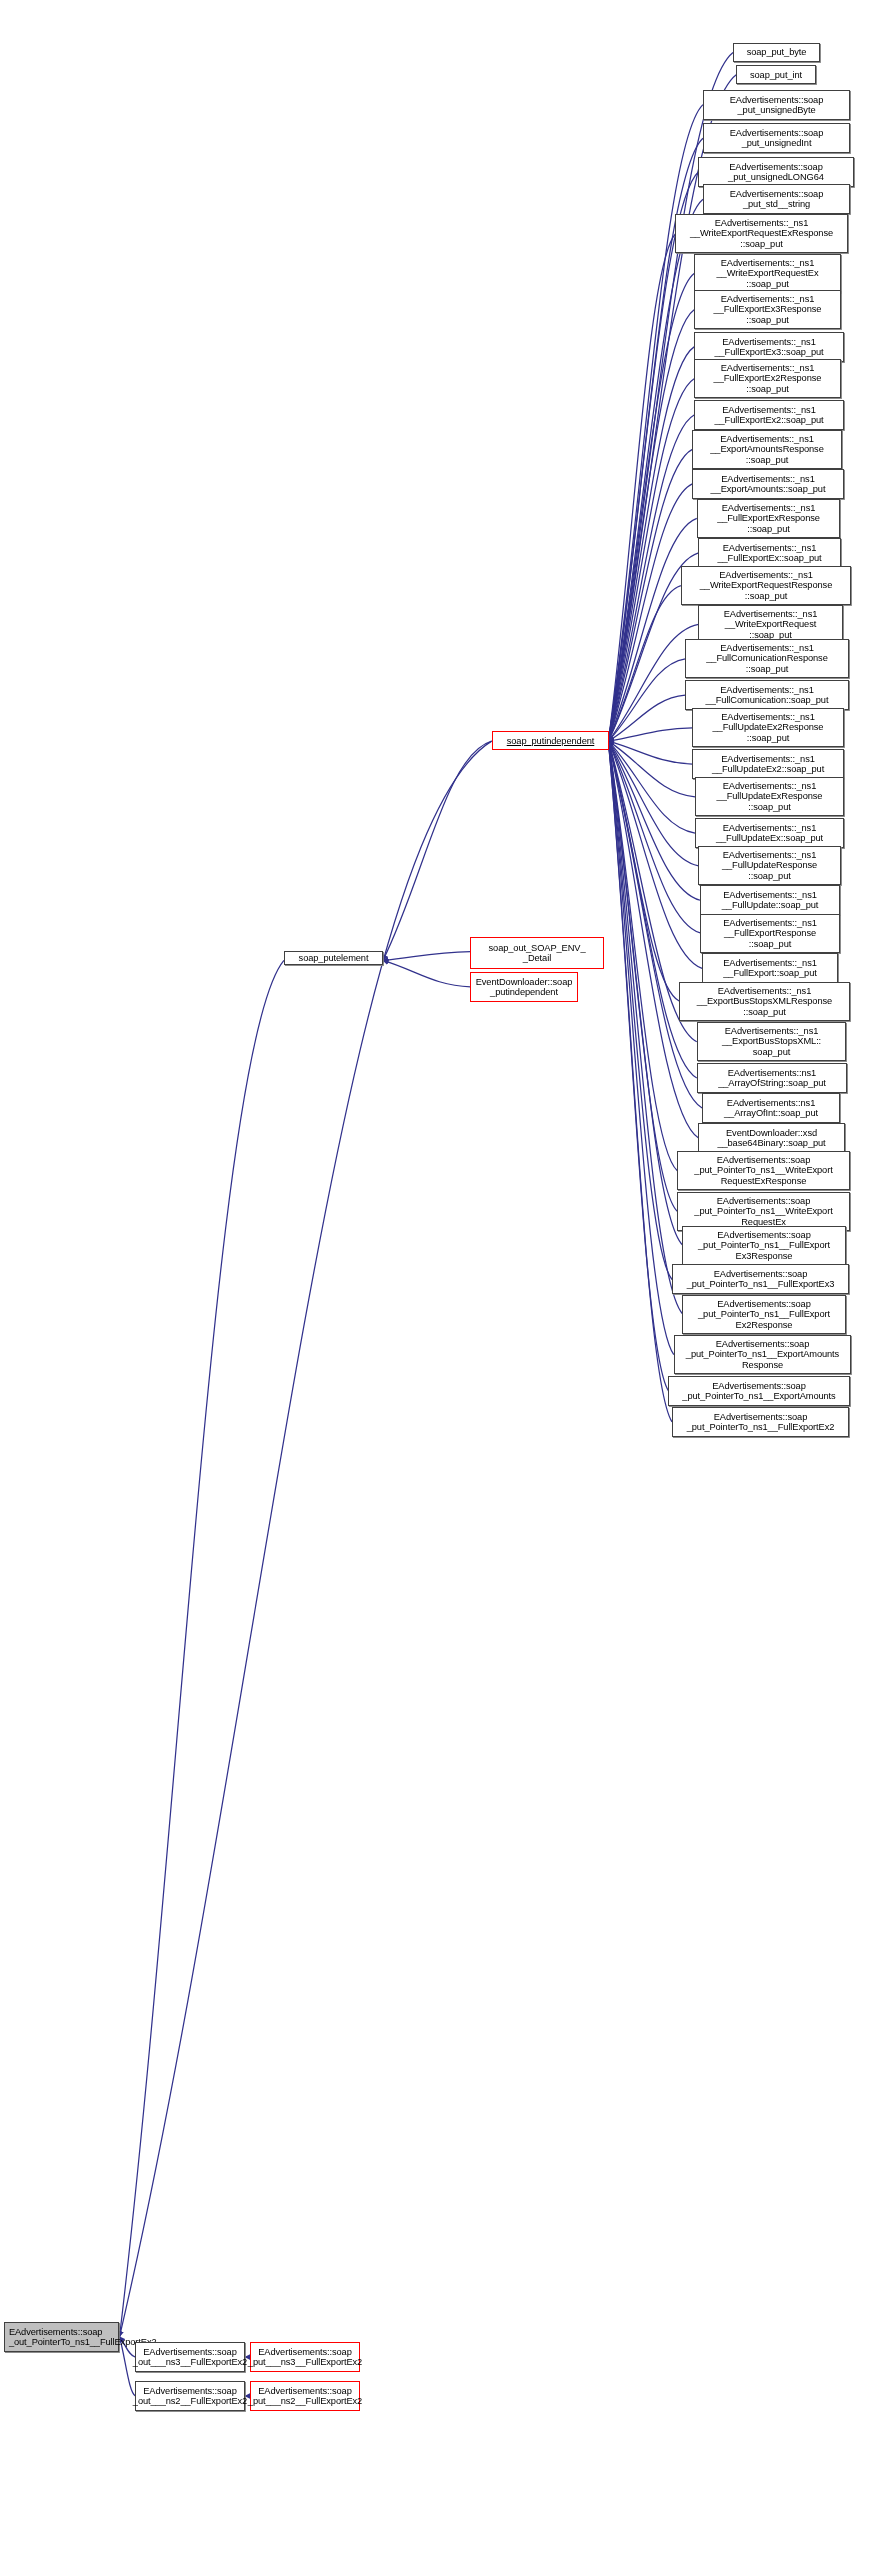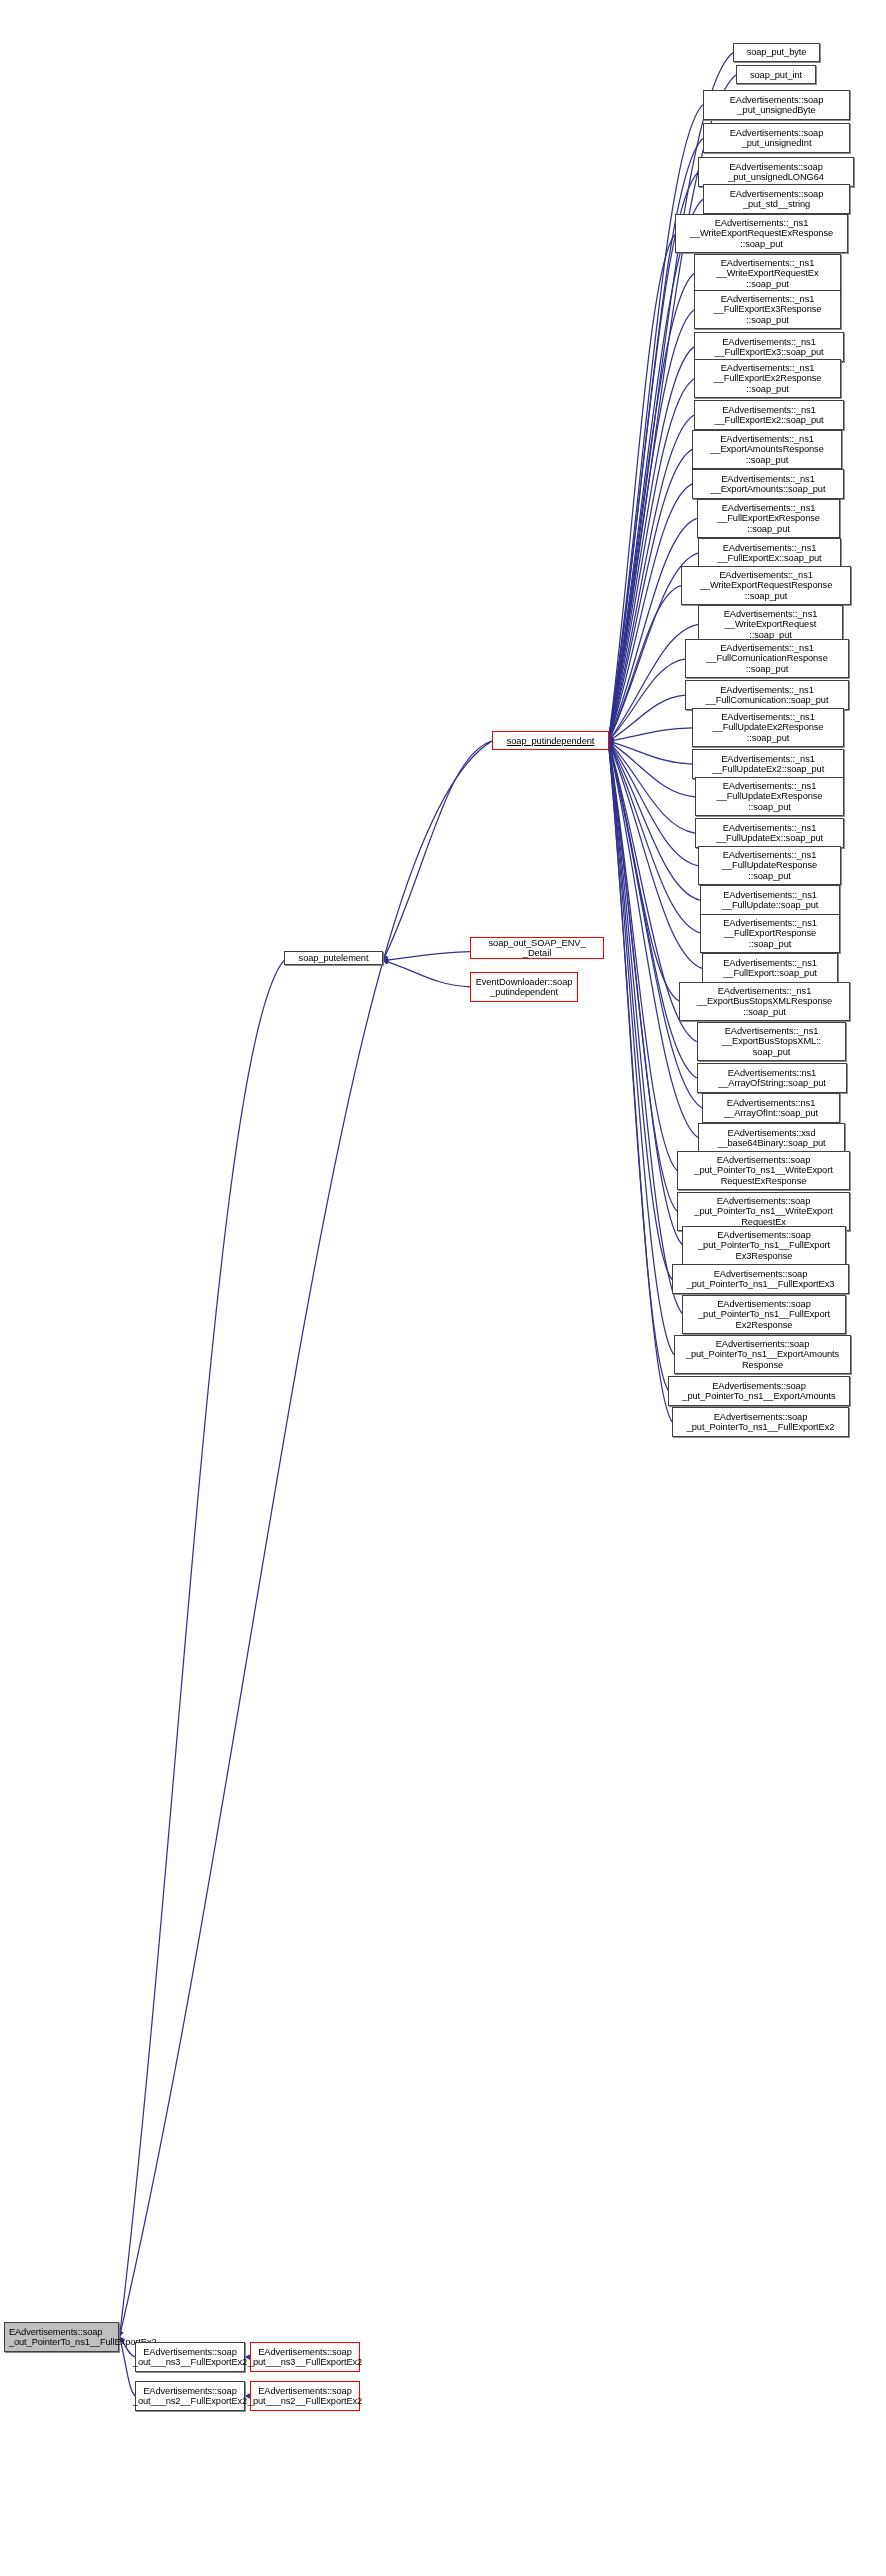--- a/index.html
+++ b/index.html
@@ -191,21 +191,21 @@
     <div class="node" style="left: 679px; top: 941px; width: 171px; height: 39px;">EAdvertisements::_ns1
 __ExportBusStopsXMLResponse
 ::soap_put</div>
     <div class="node" style="left: 697px; top: 981px; width: 149px; height: 39px;">EAdvertisements::_ns1
 __ExportBusStopsXML::
 soap_put</div>
     <div class="node" style="left: 697px; top: 1022px; width: 150px; height: 30px;">EAdvertisements::ns1
 __ArrayOfString::soap_put</div>
     <div class="node" style="left: 702px; top: 1052px; width: 138px; height: 30px;">EAdvertisements::ns1
 __ArrayOfInt::soap_put</div>
-    <div class="node" style="left: 698px; top: 1082px; width: 147px; height: 30px;">EAdvertisements::xsd
+    <div class="node" style="left: 698px; top: 1082px; width: 147px; height: 30px;">EventDownloader::xsd
 __base64Binary::soap_put</div>
     <div class="node" style="left: 677px; top: 1110px; width: 173px; height: 39px;">EAdvertisements::soap
 _put_PointerTo_ns1__WriteExport
 RequestExResponse</div>
     <div class="node" style="left: 677px; top: 1151px; width: 173px; height: 39px;">EAdvertisements::soap
 _put_PointerTo_ns1__WriteExport
 RequestEx</div>
     <div class="node" style="left: 682px; top: 1185px; width: 164px; height: 39px;">EAdvertisements::soap
 _put_PointerTo_ns1__FullExport
 Ex3Response</div>
@@ -216,21 +216,21 @@
 Ex2Response</div>
     <div class="node" style="left: 674px; top: 1294px; width: 177px; height: 39px;">EAdvertisements::soap
 _put_PointerTo_ns1__ExportAmounts
 Response</div>
     <div class="node" style="left: 668px; top: 1335px; width: 182px; height: 30px;">EAdvertisements::soap
 _put_PointerTo_ns1__ExportAmounts</div>
     <div class="node" style="left: 672px; top: 1366px; width: 177px; height: 30px;">EAdvertisements::soap
 _put_PointerTo_ns1__FullExportEx2</div>
     <div class="node red center" style="left: 492px; top: 690px; width: 117px; height: 19.4px; text-decoration: underline;">soap_putindependent</div>
     <div class="node" style="left: 284px; top: 910px; width: 99px; height: 14px;">soap_putelement</div>
-    <div class="node red" style="left: 470px; top: 896px; width: 134px; height: 22px;">soap_out_SOAP_ENV_
+    <div class="node red" style="left: 470px; top: 896px; width: 134px; height: 32px;">soap_out_SOAP_ENV_
 _Detail</div>
     <div class="node red" style="left: 470px; top: 931px; width: 108px; height: 30px;">EventDownloader::soap
 _putindependent</div>
     <div class="node current" style="left: 4.4px; top: 2281px; width: 115px; height: 30px;">EAdvertisements::soap
 _out_PointerTo_ns1__FullExportEx2</div>
     <div class="node" style="left: 135px; top: 2301px; width: 110px; height: 30px;">EAdvertisements::soap
 _out___ns3__FullExportEx2</div>
     <div class="node" style="left: 135px; top: 2340px; width: 110px; height: 30px;">EAdvertisements::soap
 _out___ns2__FullExportEx2</div>
     <div class="node red" style="left: 250px; top: 2301px; width: 110px; height: 30px;">EAdvertisements::soap

